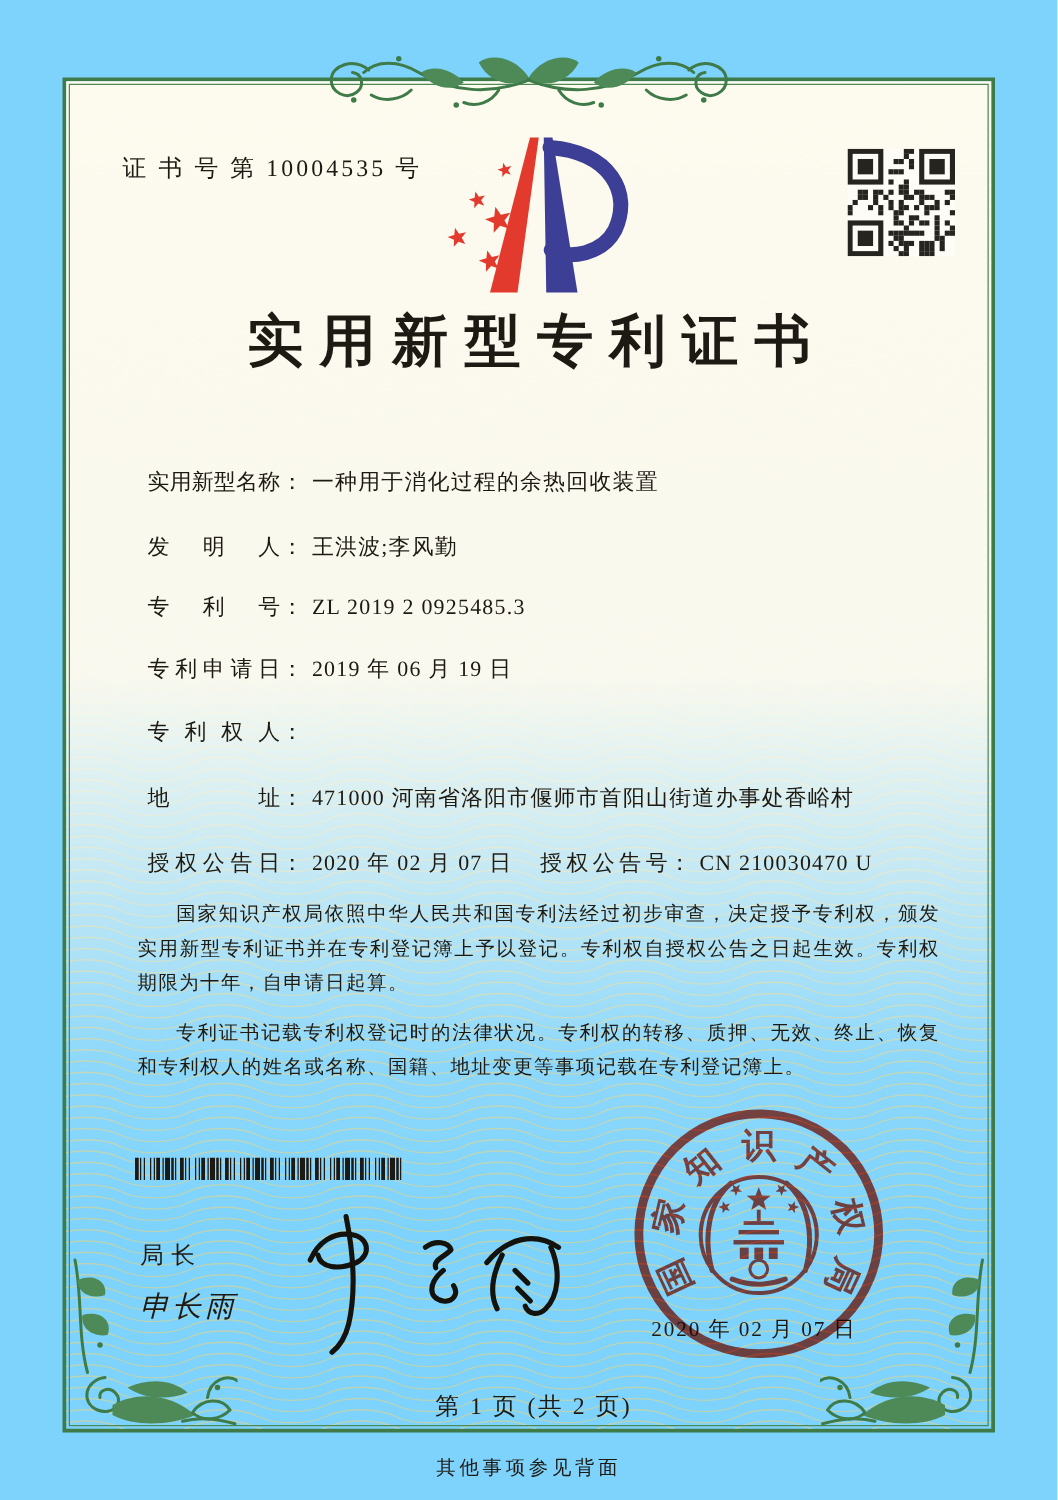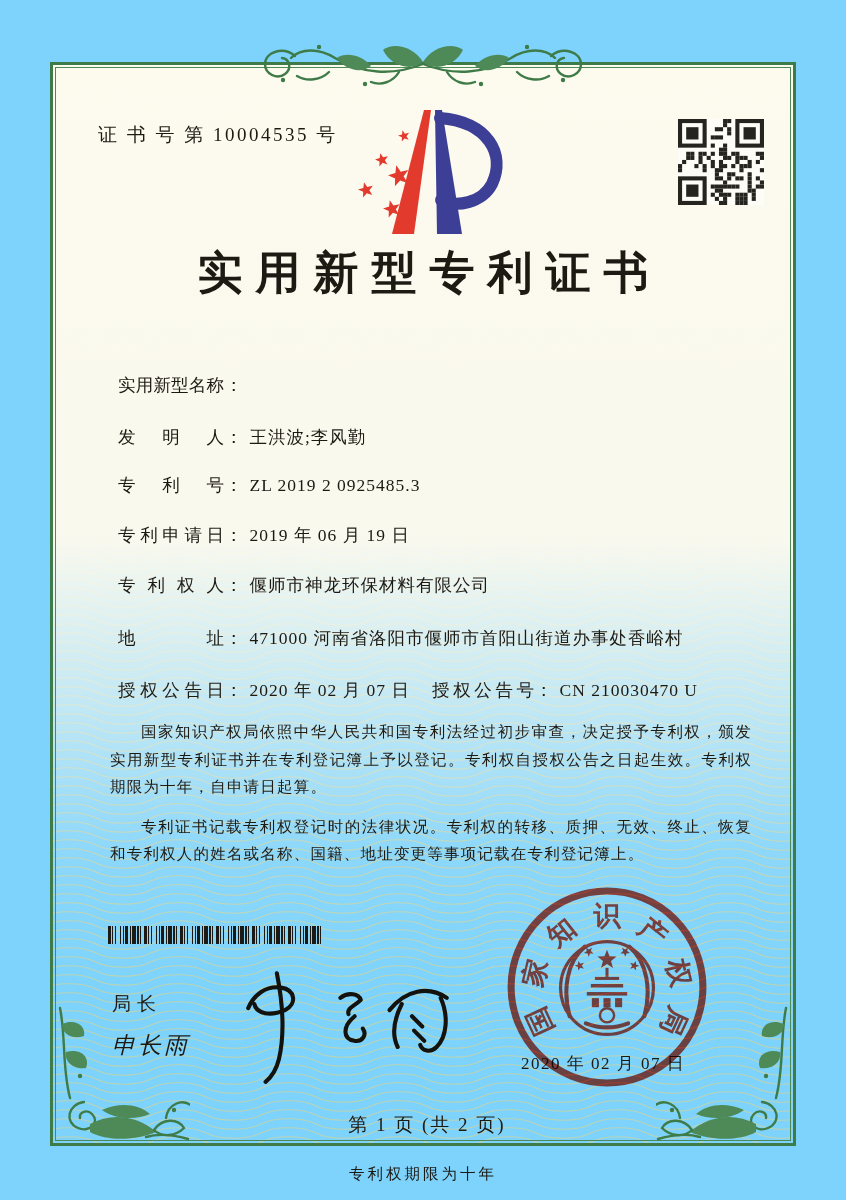--- a/index.html
+++ b/index.html
@@ -384,40 +384,40 @@
         <rect class="c" x="64" y="8" width="12" height="12"></rect>
       </g>
   </svg>
 
   <div class="title">实用新型专利证书</div>
 
   <div class="fields">
     <div class="frow">
       <span class="flabel">实用新型名称</span>
         <span class="colon">：</span>
+      <span class="fvalue">一种用于消化过程的余热回收装置</span>
     </div>
     <div class="frow">
       <span class="flabel">发明人</span>
         <span class="colon">：</span>
       <span class="fvalue">王洪波;李风勤</span>
     </div>
     <div class="frow">
       <span class="flabel">专利号</span>
         <span class="colon">：</span>
       <span class="fvalue">ZL 2019 2 0925485.3</span>
     </div>
     <div class="frow">
       <span class="flabel">专利申请日</span>
         <span class="colon">：</span>
       <span class="fvalue">2019 年 06 月 19 日</span>
     </div>
     <div class="frow">
       <span class="flabel">专利权人</span>
         <span class="colon">：</span>
-      <span class="fvalue">偃师市神龙环保材料有限公司</span>
     </div>
     <div class="frow">
       <span class="flabel">地址</span>
         <span class="colon">：</span>
       <span class="fvalue">471000 河南省洛阳市偃师市首阳山街道办事处香峪村</span>
     </div>
     <div class="frow">
       <span class="flabel">授权公告日</span>
         <span class="colon">：</span>
       <span class="fvalue">2020 年 02 月 07 日</span>
@@ -545,15 +545,15 @@
         <text x="31.967724447672865" y="89.16504143580184" transform="rotate(-76.66666666666666 31.967724447672865 89.16504143580184)">家</text>
         <text x="57.72280913741702" y="48.737656460870966" transform="rotate(-38.33333333333333 57.72280913741702 48.737656460870966)">知</text>
         <text x="103" y="33" transform="rotate(0 103 33)">识</text>
         <text x="148.27719086258298" y="48.73765646087098" transform="rotate(38.33333333333334 148.27719086258298 48.73765646087098)">产</text>
         <text x="174.03227555232712" y="89.16504143580184" transform="rotate(76.66666666666666 174.03227555232712 89.16504143580184)">权</text>
         <text x="169.16046845367543" y="136.85113310707106" transform="rotate(115 169.16046845367543 136.85113310707106)">局</text>
       </g>
   </svg>
 
   <div class="page-info">第 1 页 (共 2 页)</div>
-  <div class="back-note">专利权期限为十年</div>
+  <div class="back-note">其他事项参见背面</div>
 
 </div>
 
 </body></html>

